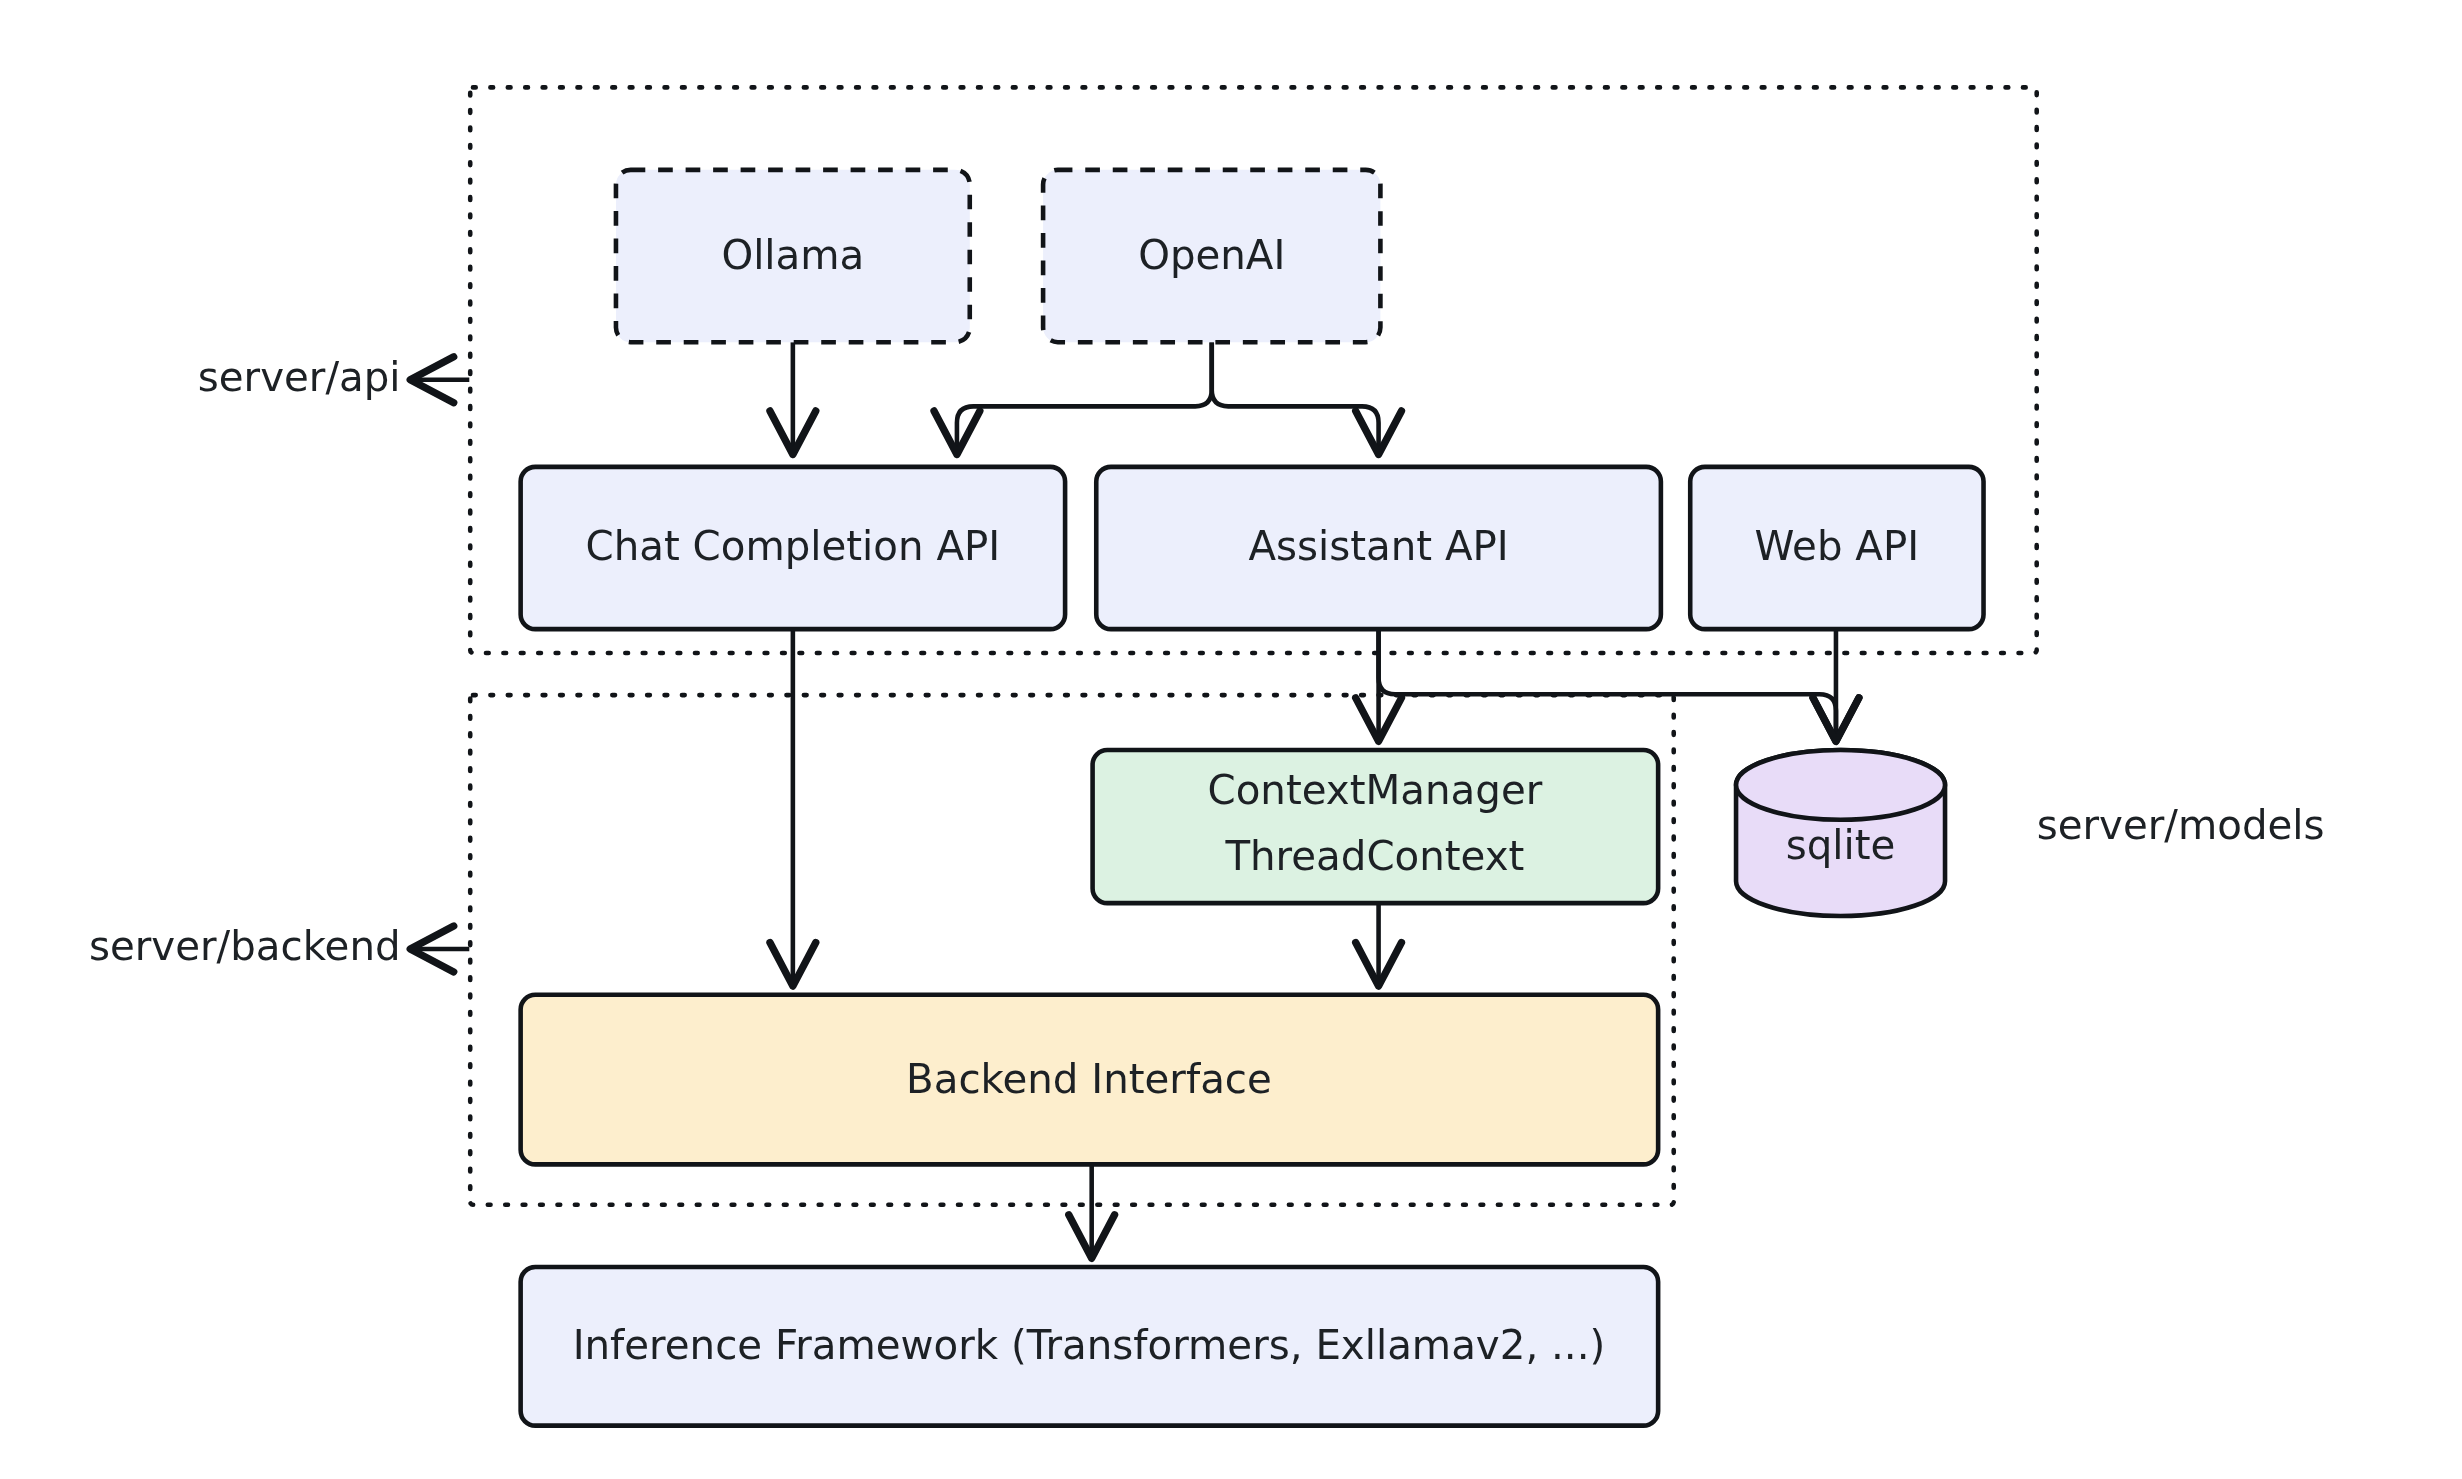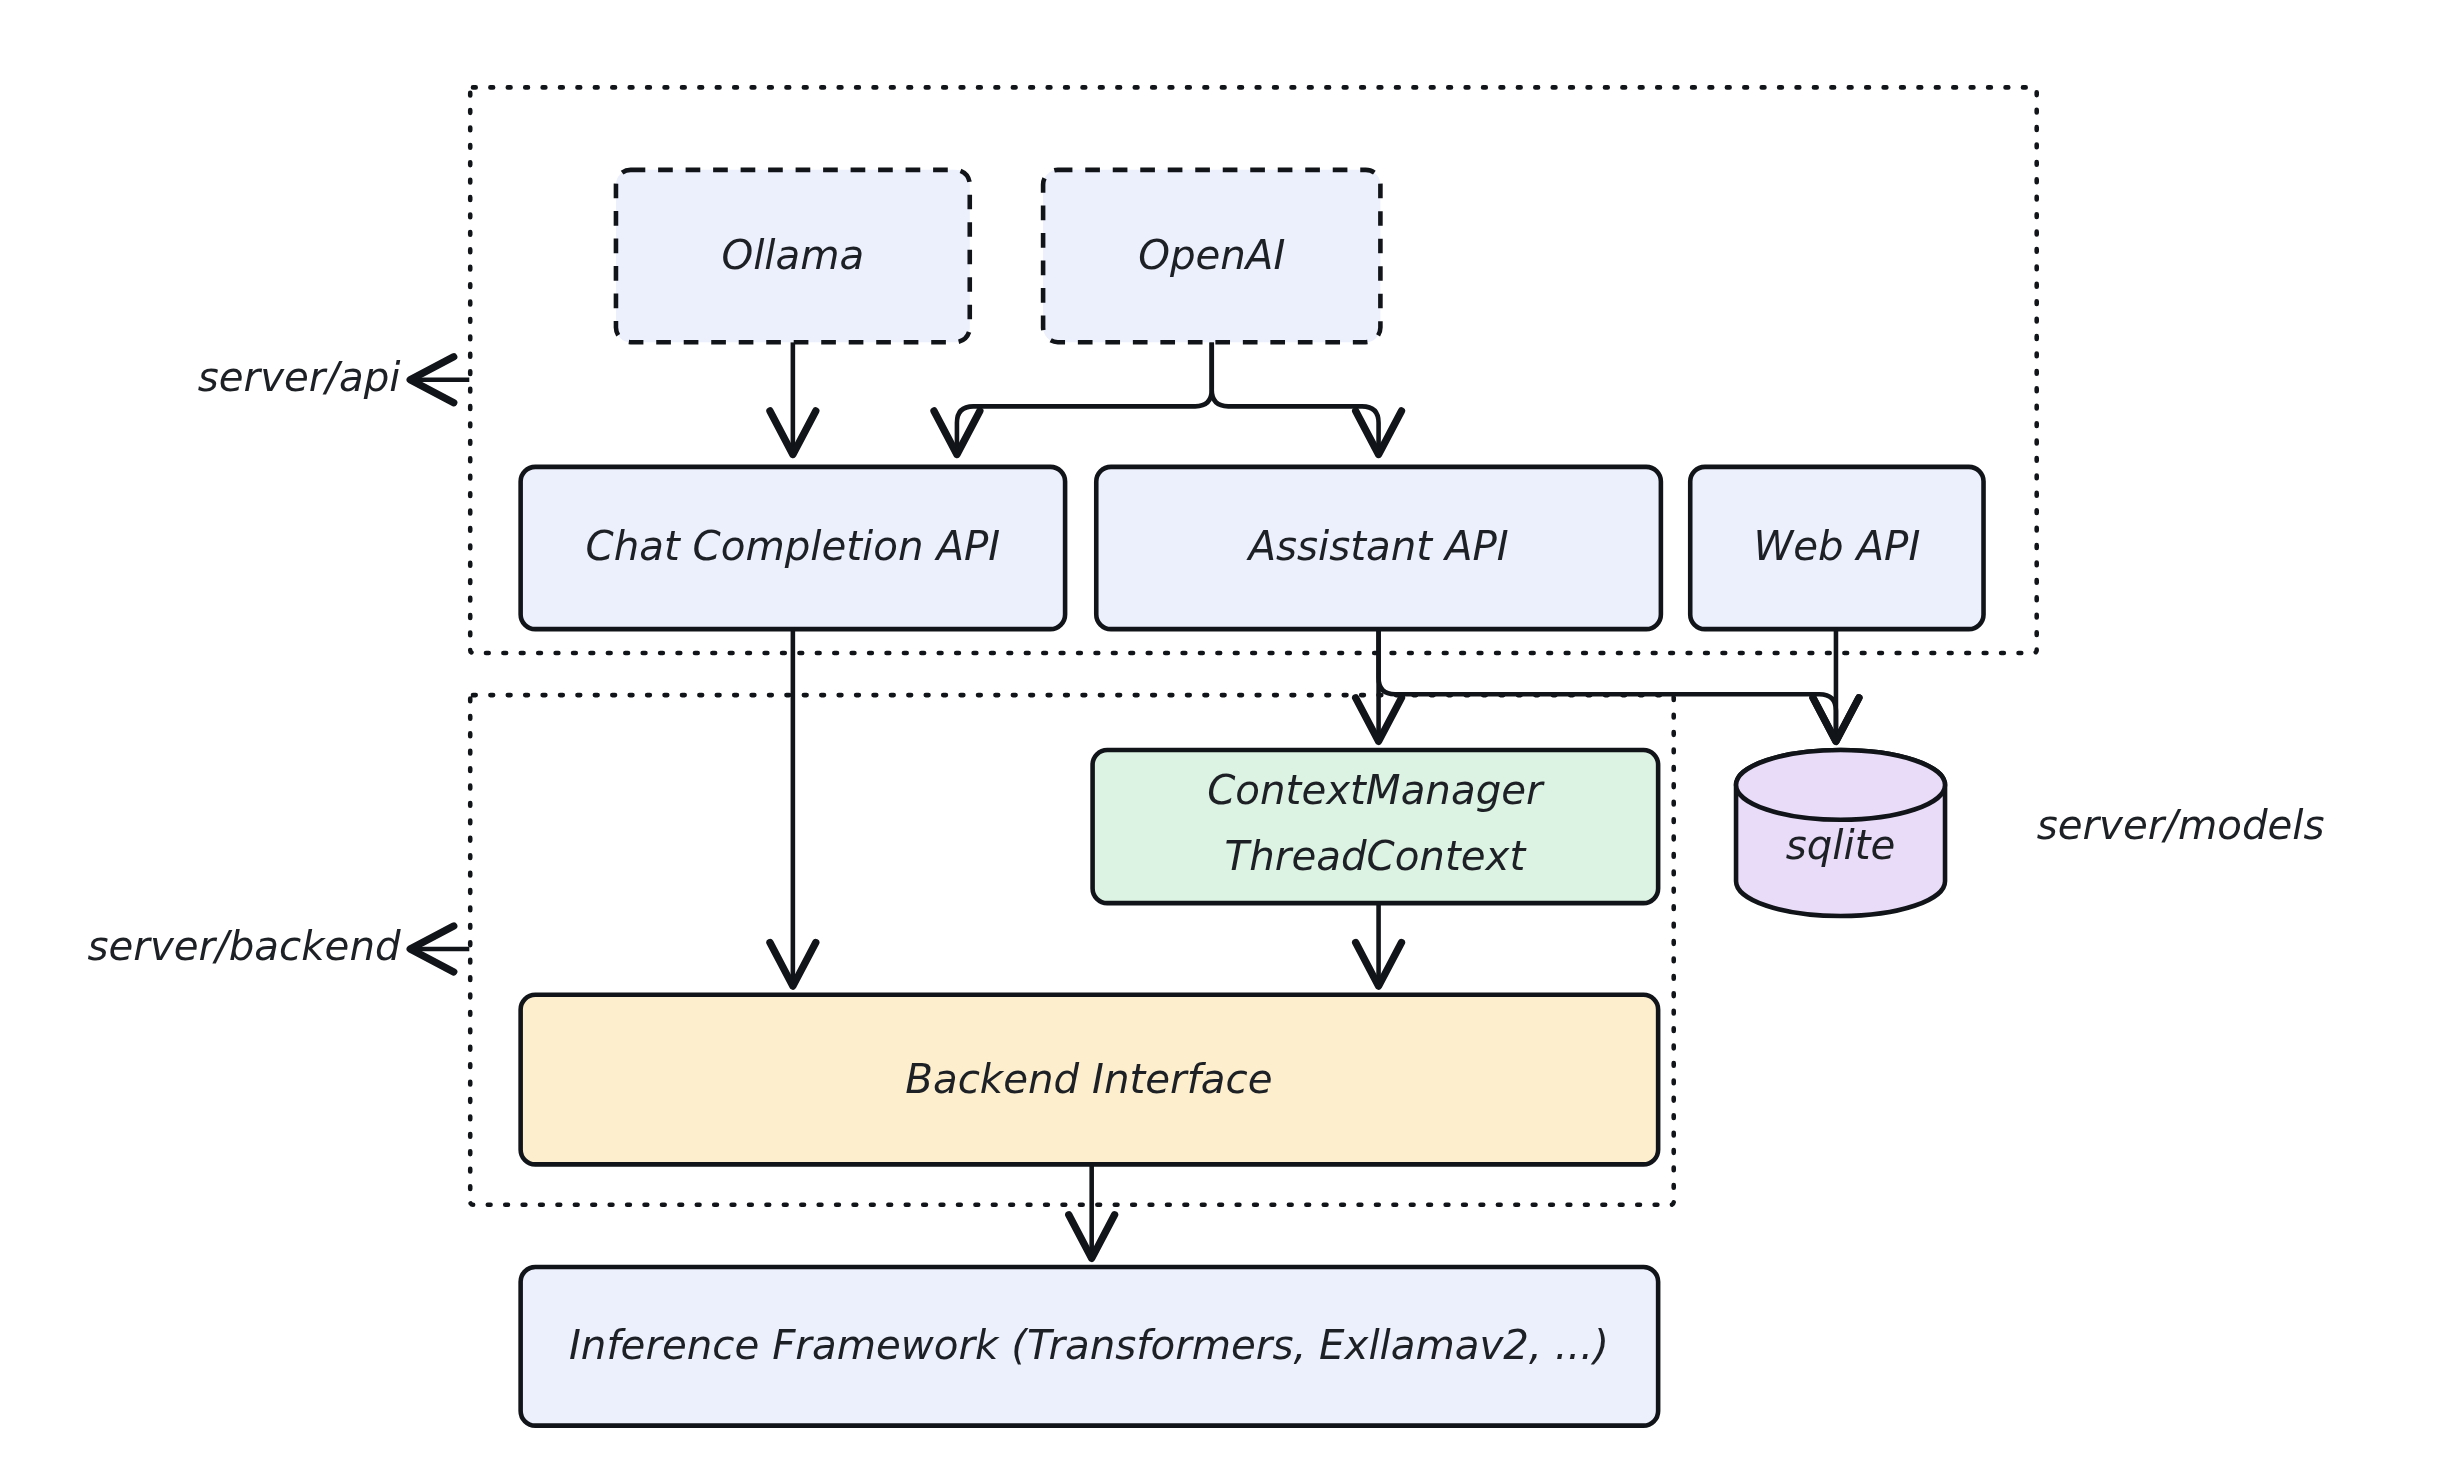--- a/index.html
+++ b/index.html
@@ -7,21 +7,20 @@
     padding: 0;
     background: #ffffff;
   }
   #stage {
     position: relative;
     width: 2462px;
     height: 1480px;
     background: #ffffff;
     font-family: "DejaVu Sans", "Liberation Sans", sans-serif;
     overflow: hidden;
-    font-style: italic;
   }
   #diagram {
     position: absolute;
     inset: 0;
     width: 2462px;
     height: 1480px;
   }
   .node-rect {
     stroke: #111418;
     stroke-width: 5;

